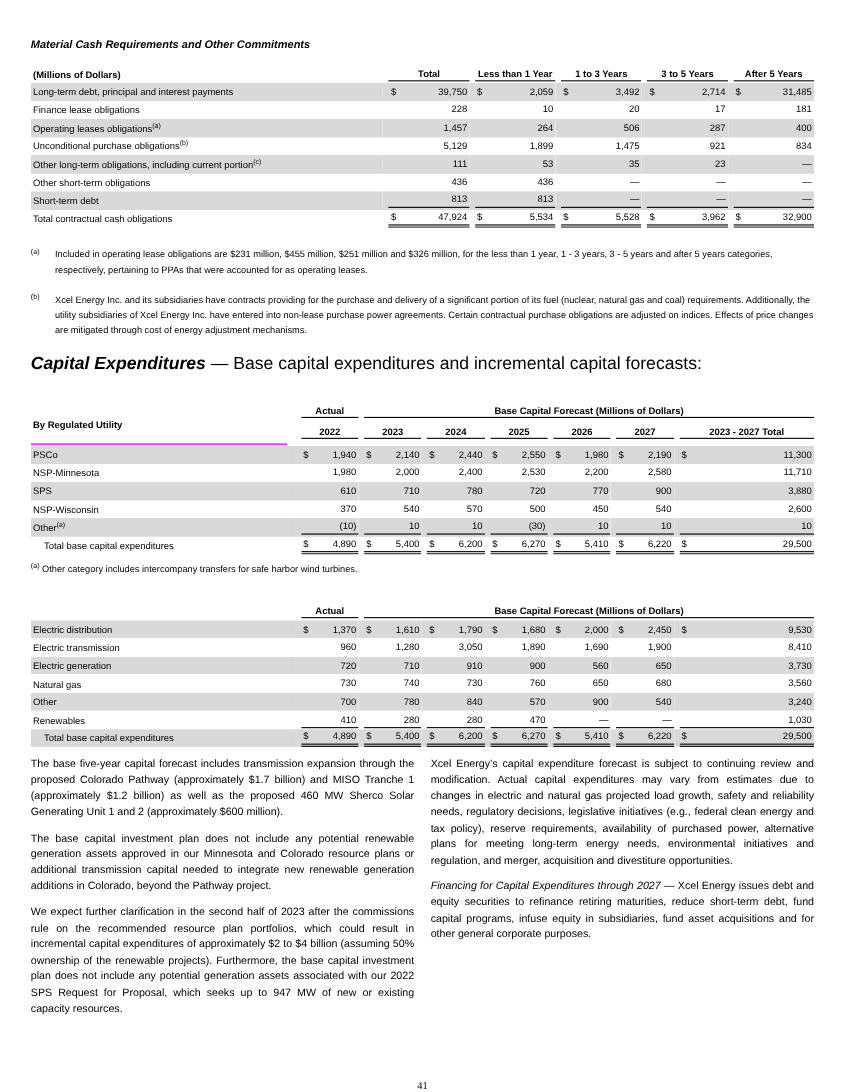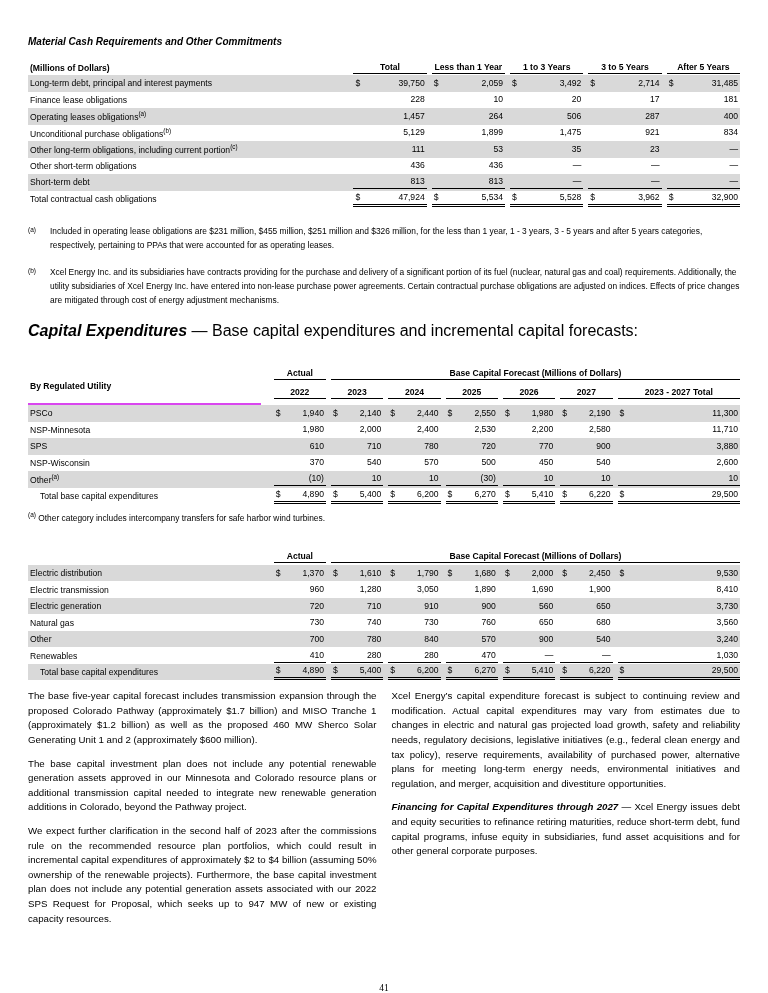--- a/index.html
+++ b/index.html
@@ -39,21 +39,21 @@
   .fn-inline sup { font-size:6.5px; }
 
   
   .sec-head { font-size:16px; margin-top:15px; }
   .sec-lead { font-weight:bold; font-style:italic; }
 
   
   .cols { display:flex; gap:15px; margin-top:9px; font-size:9.7px; line-height:14.6px; text-align:justify; }
   .cols .col { flex:1; min-width:0; }
   .cols p { margin:0 0 9px 0; }
-  .p-lead { font-weight:bold; font-style:italic; }
+  .p-lead { font-weight:normal; font-style:italic; }
 
   .pageno { margin-top:auto; padding-bottom:0; text-align:center; font-size:9.5px;font-family:Liberation Serif, serif; }
 </style>
 </head>
 <body>
 
 <h1 class="doc-title">Material Cash Requirements and Other Commitments</h1>
 
 <table class="tbl1">
     <colgroup>

